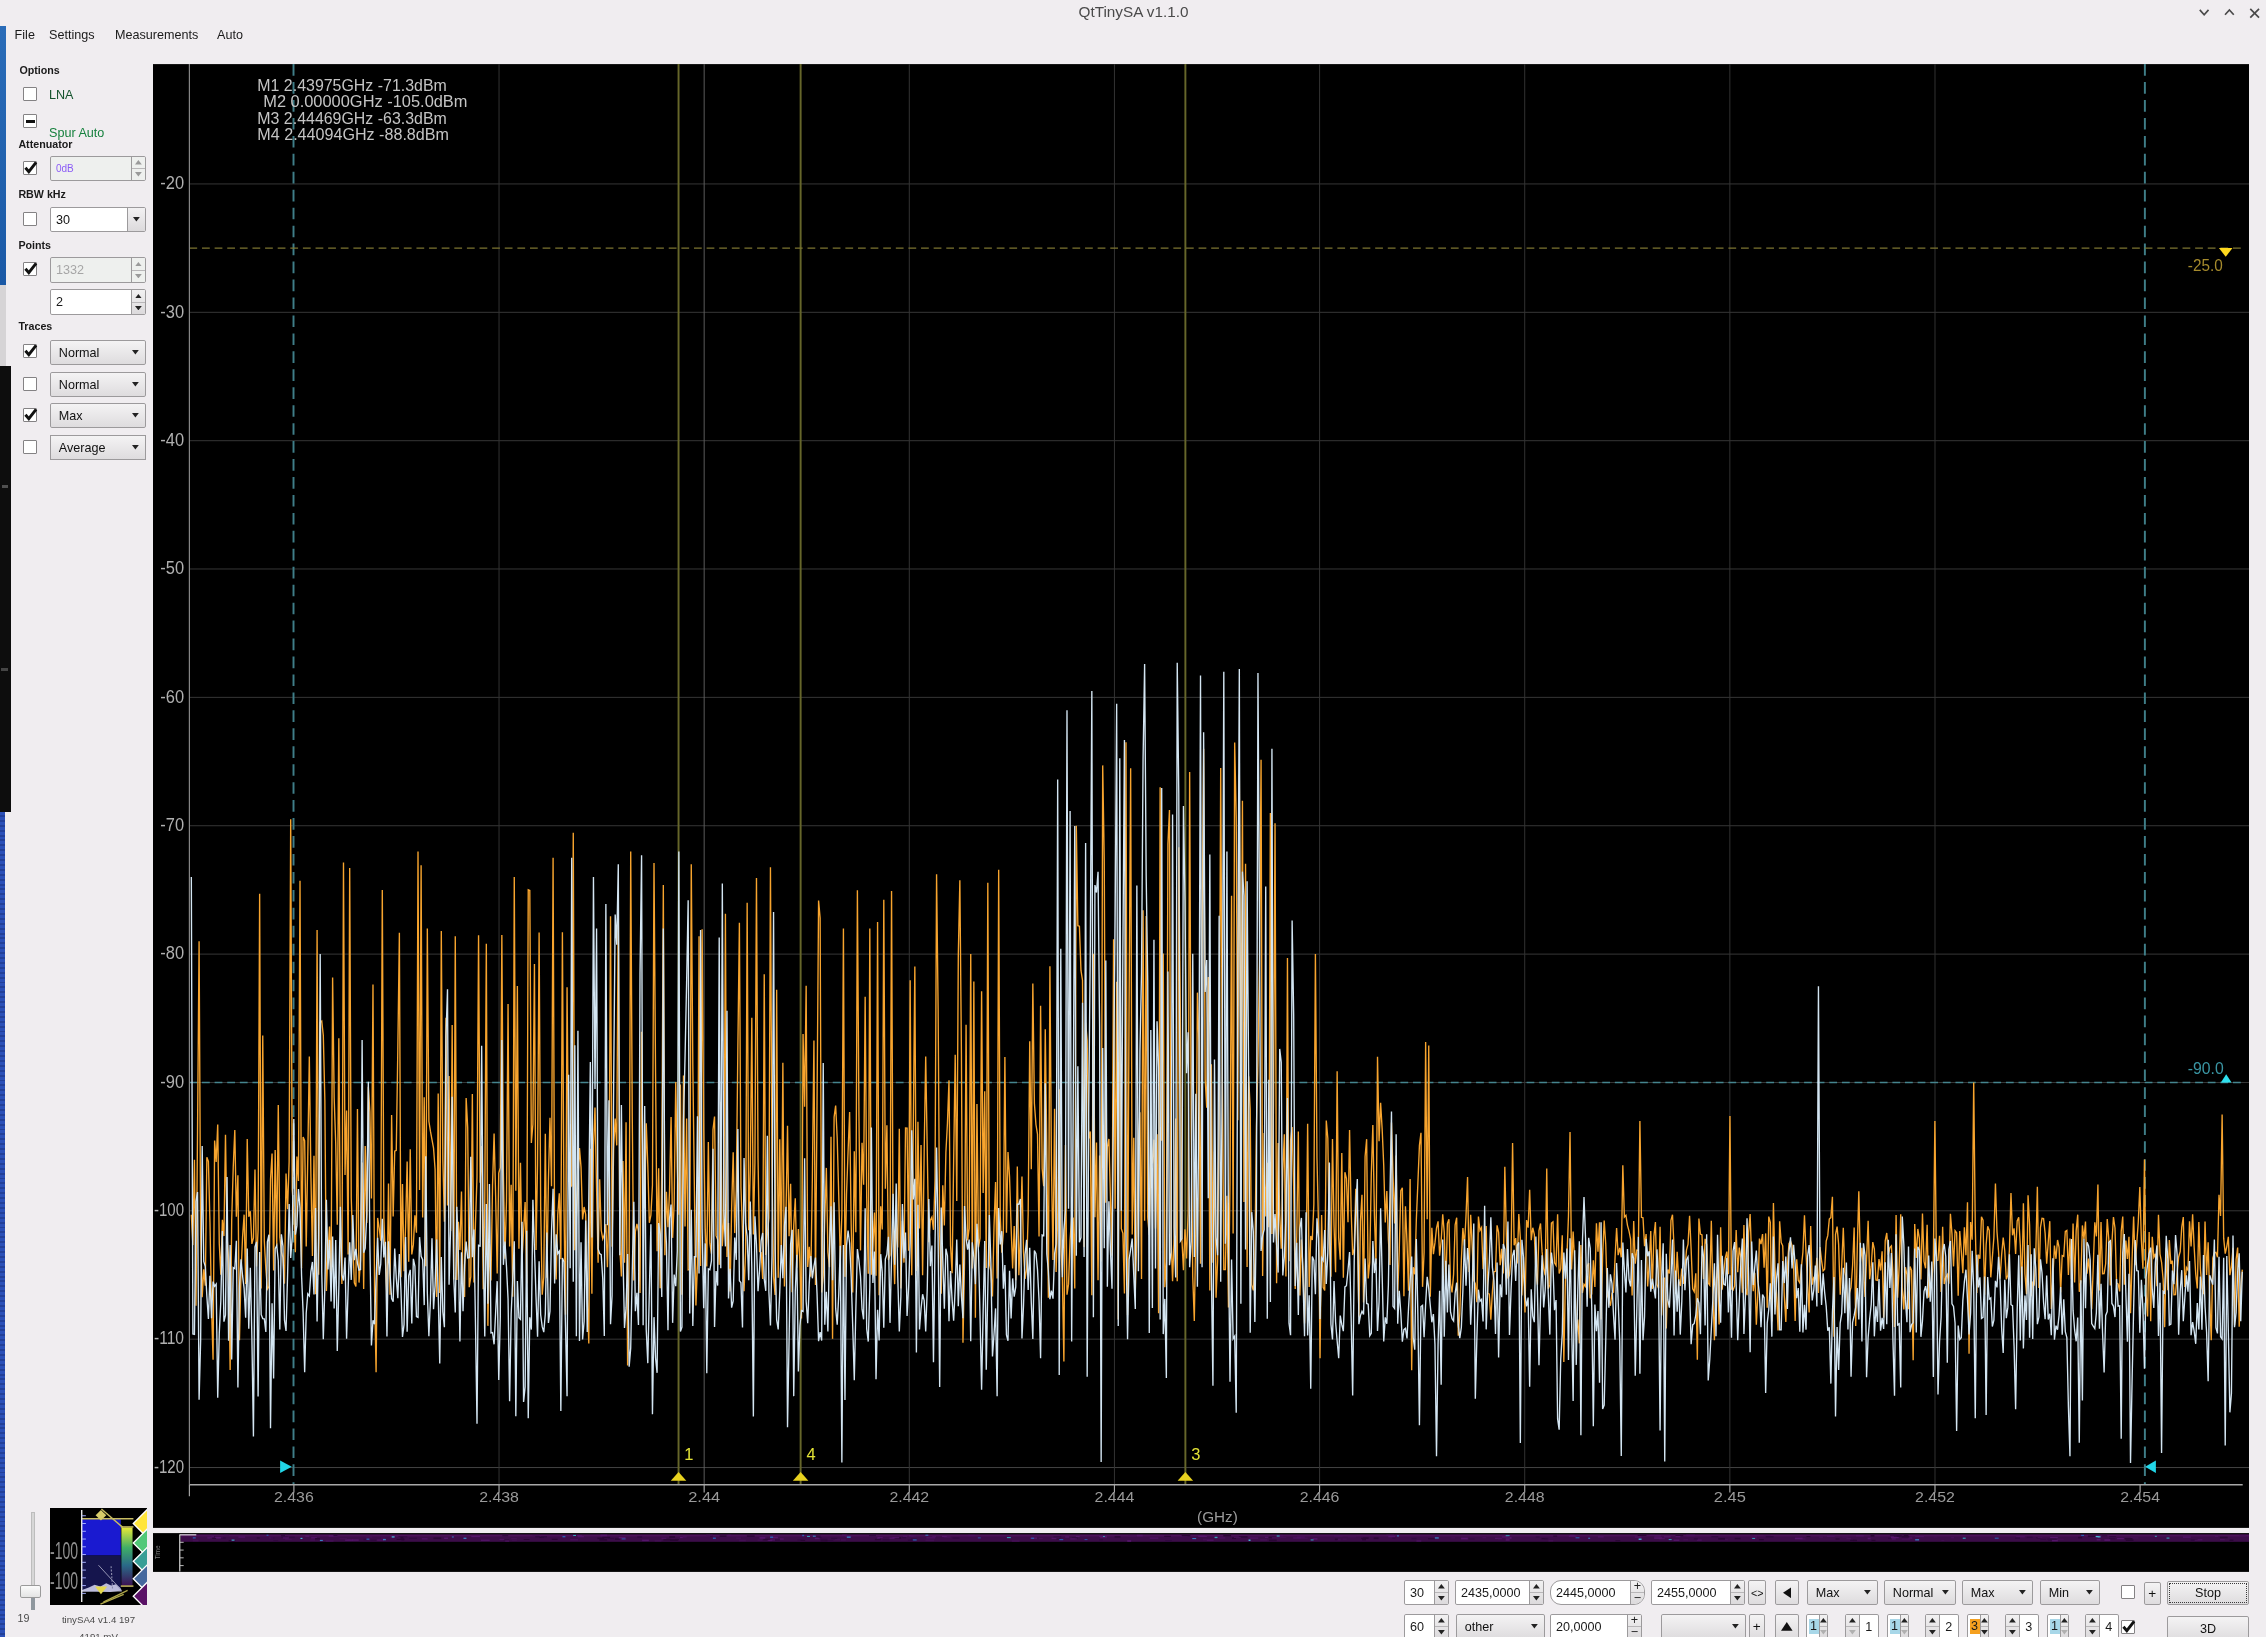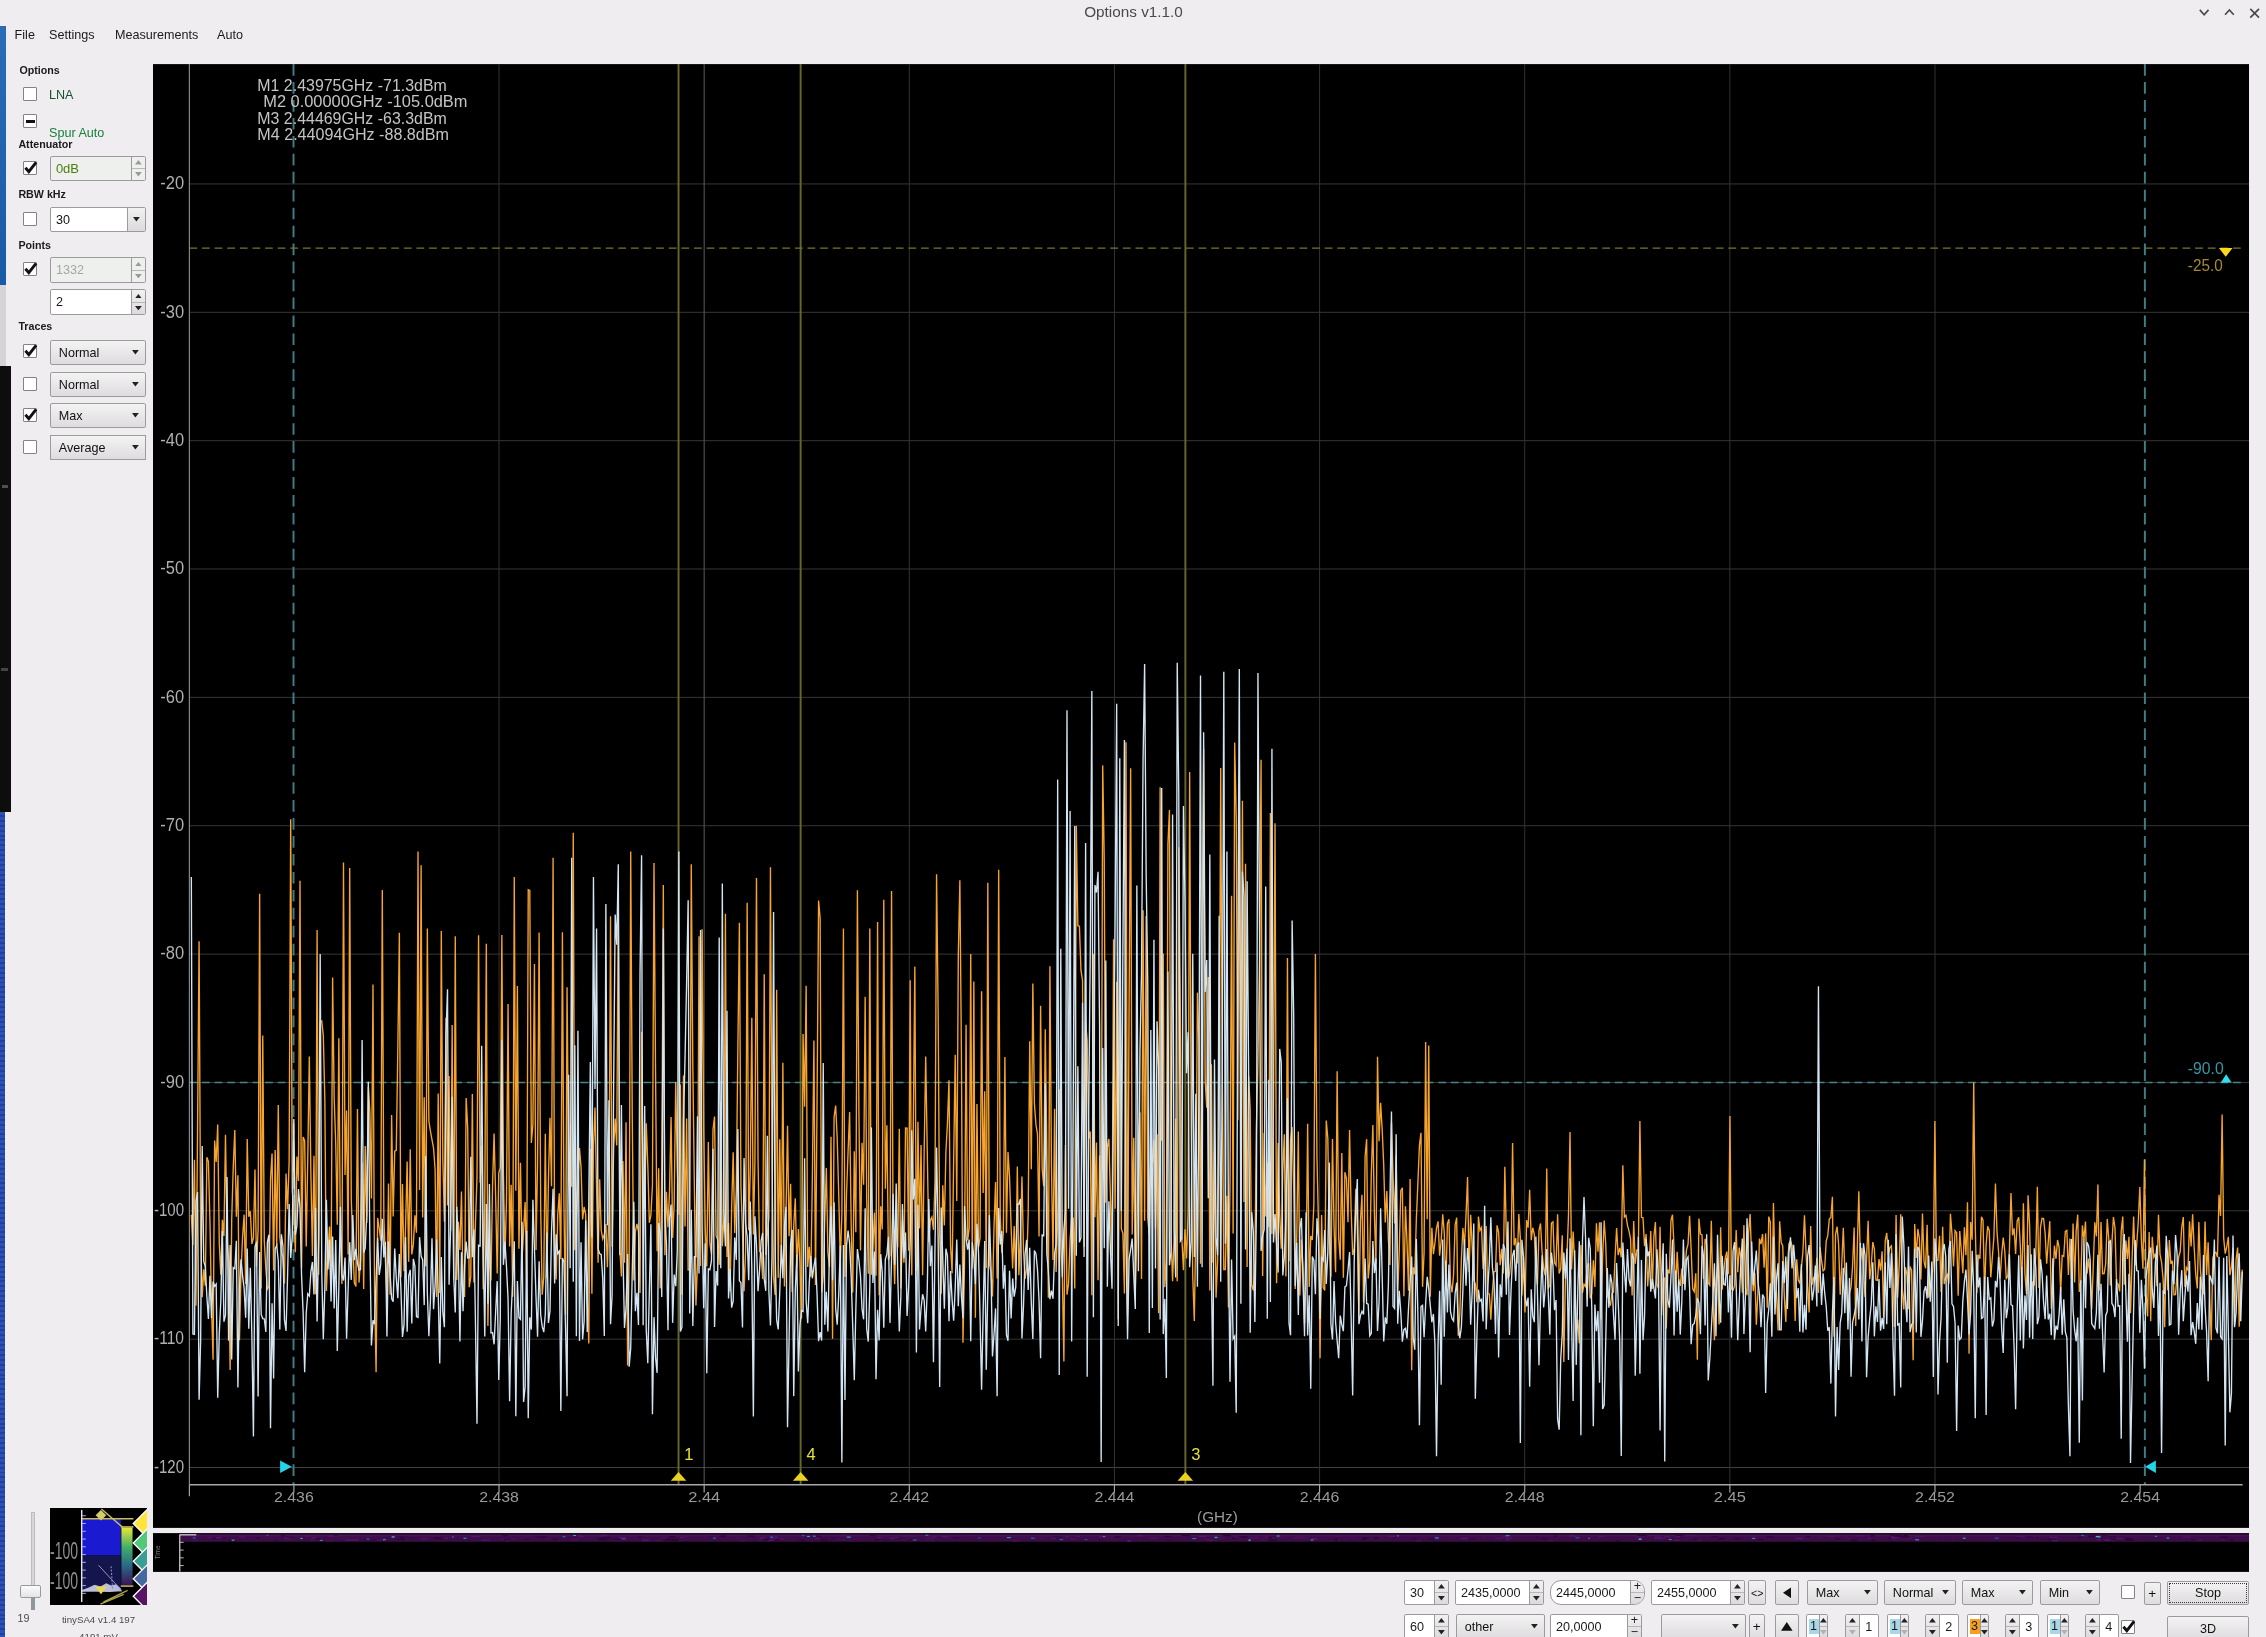--- a/index.html
+++ b/index.html
@@ -487,21 +487,21 @@
     <line x1="32.7" y1="32" x2="37" y2="32" stroke="#aab4ff" stroke-width="1"></line>
     <line x1="32.7" y1="40" x2="37" y2="40" stroke="#aab4ff" stroke-width="1"></line>
     <line x1="32.7" y1="48" x2="37" y2="48" stroke="#aab4ff" stroke-width="1"></line>
     <line x1="32.7" y1="56" x2="37" y2="56" stroke="#aab4ff" stroke-width="1"></line>
     <line x1="32.7" y1="64" x2="37" y2="64" stroke="#aab4ff" stroke-width="1"></line>
     <line x1="32.7" y1="72" x2="37" y2="72" stroke="#aab4ff" stroke-width="1"></line>
     <line x1="32.7" y1="80" x2="37" y2="80" stroke="#aab4ff" stroke-width="1"></line>
     <line x1="32.7" y1="88" x2="37" y2="88" stroke="#aab4ff" stroke-width="1"></line>
     <line x1="63" y1="60" x2="64.5" y2="84" stroke="#8888aa" stroke-width="1.2" stroke-dasharray="2 1.5"></line>
   </svg>
-<div style="position:absolute;left:0px;top:2.9px;width:2267px;text-align:center;font-size:15.3px;color:#4a4a4a;white-space:nowrap">Options v1.1.0</div>
+<div style="position:absolute;left:0px;top:2.9px;width:2267px;text-align:center;font-size:15.3px;color:#4a4a4a;white-space:nowrap">QtTinySA v1.1.0</div>
 <svg style="position:absolute;left:2191px;top:5.8px" width="70" height="13.6" viewBox="0 0 72 14">
     <path d="M9 4 L13.5 9 L18 4" fill="none" stroke="#4a4a4a" stroke-width="1.7"></path>
     <path d="M35 9 L39.5 4 L44 9" fill="none" stroke="#4a4a4a" stroke-width="1.7"></path>
     <path d="M61 3 L70 12 M70 3 L61 12" fill="none" stroke="#4a4a4a" stroke-width="1.7"></path>
   </svg>
 <div style="position:absolute;left:14.6px;top:28px;font-size:12.6px;color:#1a1a1a;white-space:nowrap">File</div>
 <div style="position:absolute;left:49px;top:28px;font-size:12.6px;color:#1a1a1a;white-space:nowrap">Settings</div>
 <div style="position:absolute;left:115px;top:28px;font-size:12.6px;color:#1a1a1a;white-space:nowrap">Measurements</div>
 <div style="position:absolute;left:217px;top:28px;font-size:12.6px;color:#1a1a1a;white-space:nowrap">Auto</div>
 <div style="position:absolute;left:0;top:26px;width:5.8px;height:259px;background:linear-gradient(180deg,#2a6cb8,#1a59a6)"></div>
@@ -517,21 +517,21 @@
     <div style="position:absolute;left:2.4px;top:5.3px;width:8.2px;height:2.5px;background:#111"></div>
   </div>
 <div style="position:absolute;left:49px;top:126px;font-size:12.6px;color:#15803d;white-space:nowrap">Spur Auto</div>
 <div style="position:absolute;left:18.4px;top:138px;font-weight:bold;font-size:10.7px;color:#1a1a1a;white-space:nowrap">Attenuator</div>
 <div style="position:absolute;left:23px;top:161px;width:14px;height:14px;border:1.2px solid #848284;border-radius:1px;background:#fff">
     <svg width="15.5" height="15.5" viewBox="0 0 16 16" style="position:absolute;left:-1px;top:-1.9px">
       <path d="M2.5 8 L6 12 L13.5 2.5" fill="none" stroke="#111" stroke-width="3"></path>
     </svg>
   </div>
 <div style="position:absolute;left:50px;top:156px;width:96px;height:25px;border:1px solid #9c9a9c;border-radius:1.9px;background:#eef0ee;display:flex;overflow:hidden">
-    <div style="flex:1;font-size:13px;color:#4d7c0f;padding:0 0 0 4.9px;display:flex;align-items:center">0dB</div>
+    <div style="flex:1;font-size:10px;color:#8b5cf6;padding:0 0 0 4.9px;display:flex;align-items:center">0dB</div>
     <div style="width:14px;background:#eef0ee;border-left:1px solid #9c9a9c;display:flex;flex-direction:column">
       <div style="flex:1;display:flex;align-items:center;justify-content:center;border-bottom:1px solid #b8b6b8">
         <svg width="6.8" height="4.4" viewBox="0 0 7 4.5">
           <polygon points="0,4.5 3.5,0 7,4.5" fill="#9a9a9a"></polygon>
         </svg>
       </div>
       <div style="flex:1;display:flex;align-items:center;justify-content:center">
         <svg width="6.8" height="4.4" viewBox="0 0 7 4.5">
           <polygon points="0,0 7,0 3.5,4.5" fill="#9a9a9a"></polygon>
         </svg>

